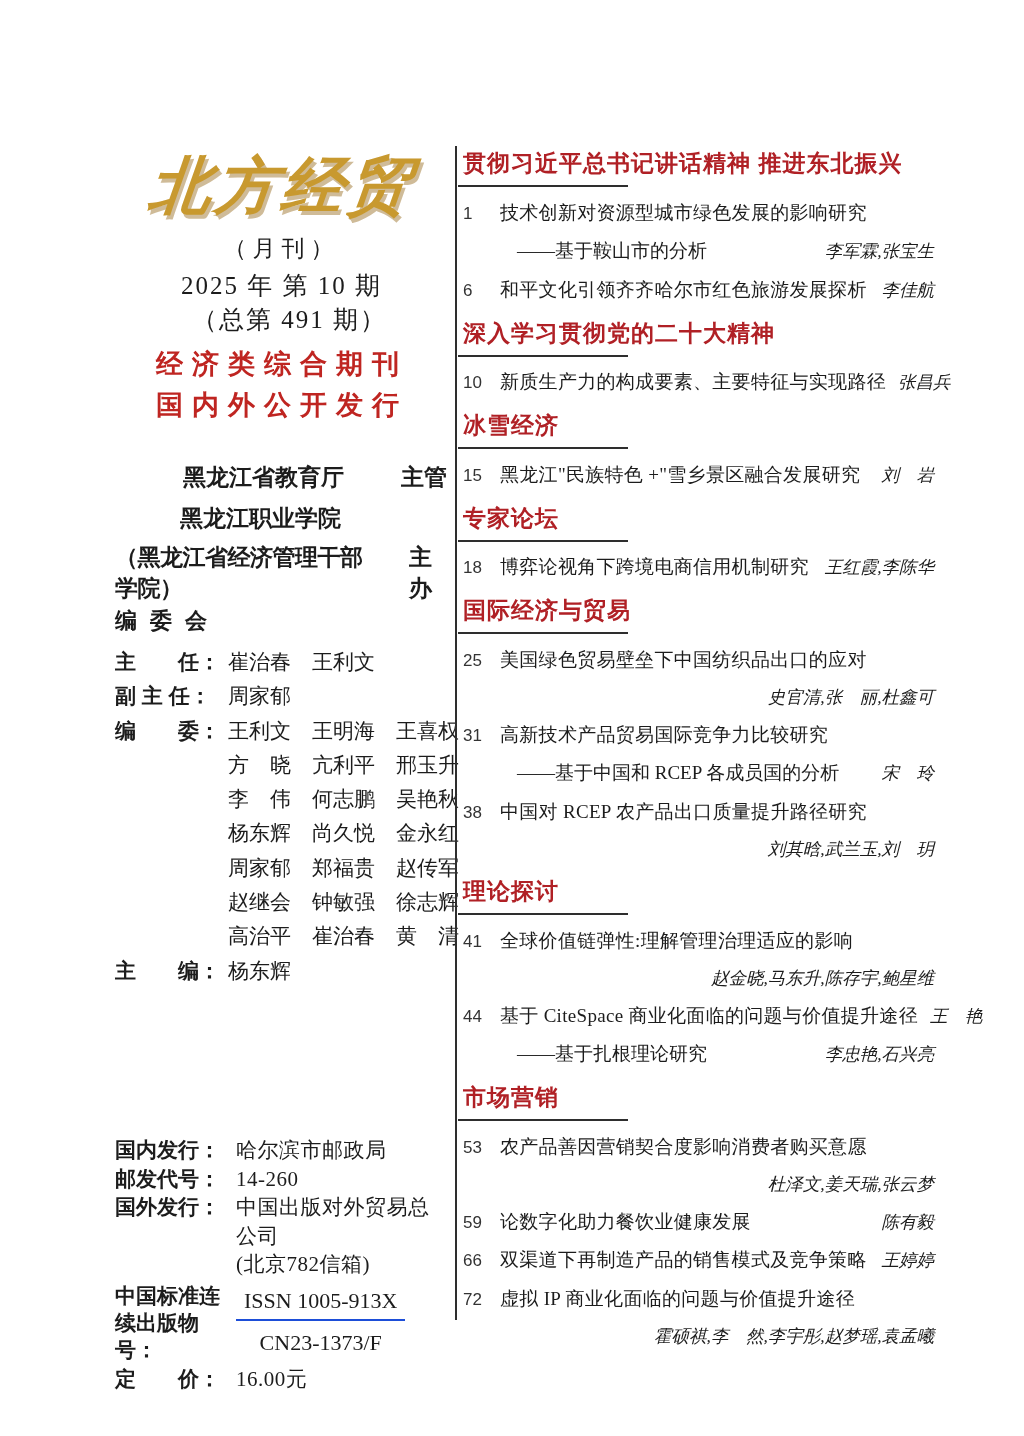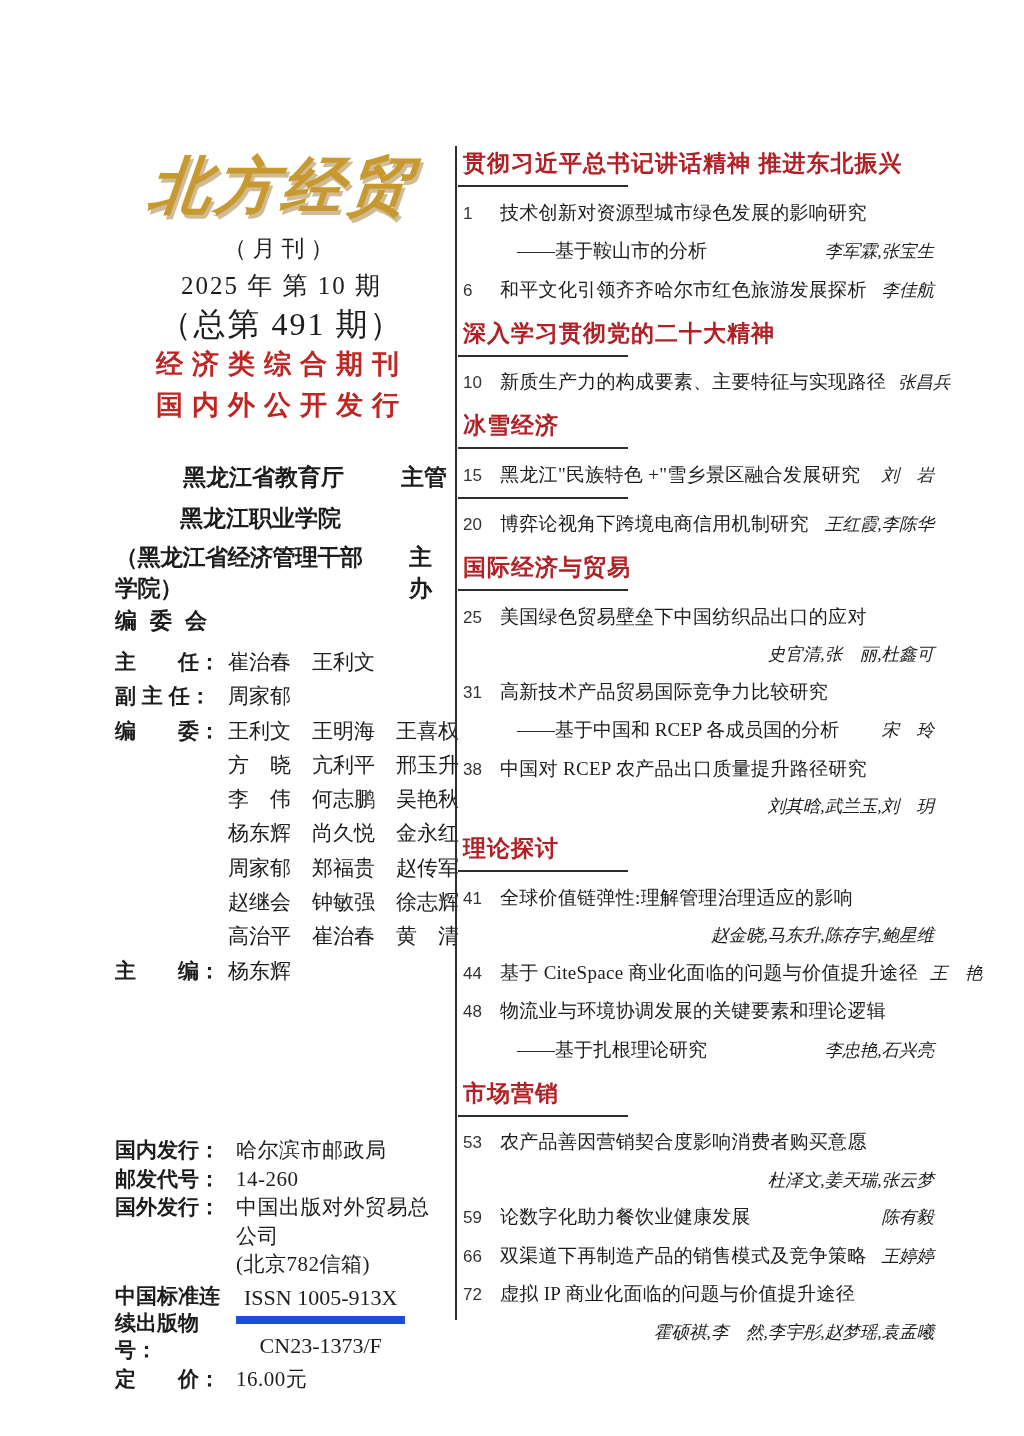--- a/index.html
+++ b/index.html
@@ -10,21 +10,21 @@
         font-family:"Liberation Serif", serif;color:var(--ink);}
 
   
   .leftcol{position:absolute;left:115px;top:0;width:332px;}
   .logo{position:absolute;left:14px;top:140px;width:305px;text-align:center;
         font-family:"DejaVu Serif", serif;font-weight:bold;font-style:italic;
         font-size:62px;line-height:92px;color:var(--gold);letter-spacing:4px;
         transform:skewX(-6deg);text-shadow:3px 4px 0 rgba(148,104,26,.45);white-space:nowrap;}
   .monthly{position:absolute;left:14px;top:233px;width:305px;text-align:center;font-size:23px;letter-spacing:6px;}
   .issue1{position:absolute;left:14px;top:269px;width:305px;text-align:center;font-size:25px;letter-spacing:2px;}
-  .issue2{position:absolute;left:14px;top:303px;width:305px;text-align:center;font-size:32px;letter-spacing:2px;}
+  .issue2{position:absolute;left:22px;top:303px;width:305px;text-align:center;font-size:25px;letter-spacing:2px;}
   .tagline{position:absolute;left:2px;top:346px;width:330px;text-align:center;
            font-family:"Liberation Sans", sans-serif;font-weight:bold;font-size:27px;
            letter-spacing:9px;color:var(--tagred);white-space:nowrap;}
   .tagline.t2{top:387px;}
   .lc-row{position:absolute;left:0;width:332px;font-family:Liberation Sans, sans-serif;
           font-weight:bold;font-size:23px;display:flex;gap:28px;}
   .lc-supervisor{top:462px;justify-content:space-between;padding-left:68px;width:264px;}
   .lc-organizer1{top:503px;padding-left:65px;}
   .lc-organizer2{top:542px;justify-content:center;letter-spacing:-.5px;}
 
@@ -34,21 +34,21 @@
   .board-label{font-weight:bold;width:113px;flex:none;white-space:pre;}
   .board-names{white-space:pre;}
 
   .pubinfo{position:absolute;left:0;top:1136px;width:332px;font-size:21px;}
   .pub-row{display:flex;line-height:28.5px;align-items:baseline;gap:8px;}
   .pub-label{font-family:"Liberation Sans", sans-serif;font-weight:bold;width:113px;flex:none;white-space:pre;}
   .pub-value{font-family:"Liberation Serif", serif;letter-spacing:.5px;}
   .issn-row{margin-top:3px;align-items:center;}
   .issn-label{font-family:"Liberation Sans", sans-serif;font-weight:bold;width:113px;flex:none;line-height:27px;}
   .issn-frac{font-family:"Liberation Serif", serif;font-size:22px;text-align:center;}
-  .issn-top{border-bottom:8px solid #1d4ed8;padding:0 8px 3px;}
+  .issn-top{border-bottom:2px solid #1d4ed8;padding:0 8px 3px;}
   .issn-bottom{padding-top:8px;}
   .price-row{margin-top:2px;}
 
   
   .toccol{position:absolute;left:455px;top:146px;width:479px;height:1174px;
           border-left:2px solid var(--rule);padding-left:6px;box-sizing:border-box;}
   .sec-heading{margin-top:17px;font-family:"Liberation Sans", sans-serif;font-weight:bold;
                font-size:23px;line-height:26px;color:var(--red);letter-spacing:1px;}
   .sec-heading.first{margin-top:4px;}
   .sec-rule{border-top:2px solid var(--rule);width:170px;margin:9px 0 2px -5px;height:0;}
@@ -189,23 +189,24 @@
         <span class="toc-title">新质生产力的构成要素、主要特征与实现路径</span>
         <span class="toc-authors">张昌兵</span>
       </div>
       <div class="sec-heading">冰雪经济</div>
       <div class="sec-rule"></div>
       <div class="toc-row">
         <span class="toc-page">15</span>
         <span class="toc-title">黑龙江"民族特色 +"雪乡景区融合发展研究</span>
         <span class="toc-authors">刘　岩</span>
       </div>
-      <div class="sec-rule"></div>
-      <div class="toc-row">
-        <span class="toc-page">20</span>
+      <div class="sec-heading">专家论坛</div>
+      <div class="sec-rule"></div>
+      <div class="toc-row">
+        <span class="toc-page">18</span>
         <span class="toc-title">博弈论视角下跨境电商信用机制研究</span>
         <span class="toc-authors">王红霞,李陈华</span>
       </div>
       <div class="sec-heading">国际经济与贸易</div>
       <div class="sec-rule"></div>
       <div class="toc-row">
         <span class="toc-page">25</span>
         <span class="toc-title">美国绿色贸易壁垒下中国纺织品出口的应对</span>
       </div>
       <div class="toc-row authors-only">
@@ -234,24 +235,20 @@
       </div>
       <div class="toc-row authors-only">
         <span class="toc-authors">赵金晓,马东升,陈存宇,鲍星维</span>
       </div>
       <div class="toc-row">
         <span class="toc-page">44</span>
         <span class="toc-title">基于 CiteSpace 商业化面临的问题与价值提升途径</span>
         <span class="toc-authors">王　艳</span>
       </div>
       <div class="toc-row">
-        <span class="toc-page">48</span>
-        <span class="toc-title">物流业与环境协调发展的关键要素和理论逻辑</span>
-      </div>
-      <div class="toc-row">
         <span class="toc-sub">——基于扎根理论研究</span>
         <span class="toc-authors">李忠艳,石兴亮</span>
       </div>
       <div class="sec-heading">市场营销</div>
       <div class="sec-rule"></div>
       <div class="toc-row">
         <span class="toc-page">53</span>
         <span class="toc-title">农产品善因营销契合度影响消费者购买意愿</span>
       </div>
       <div class="toc-row authors-only">

